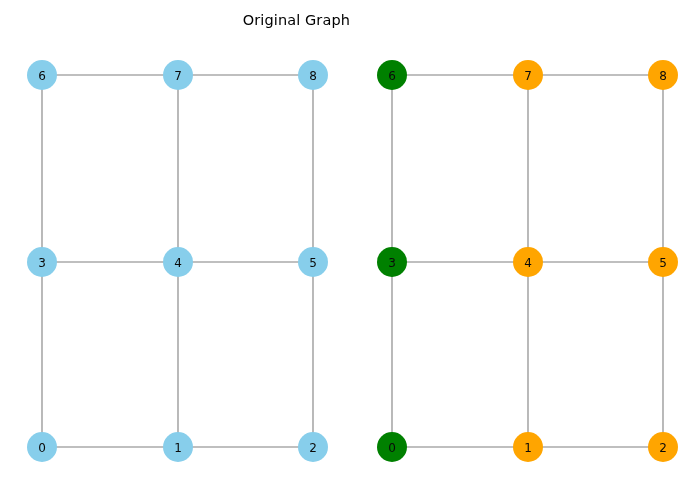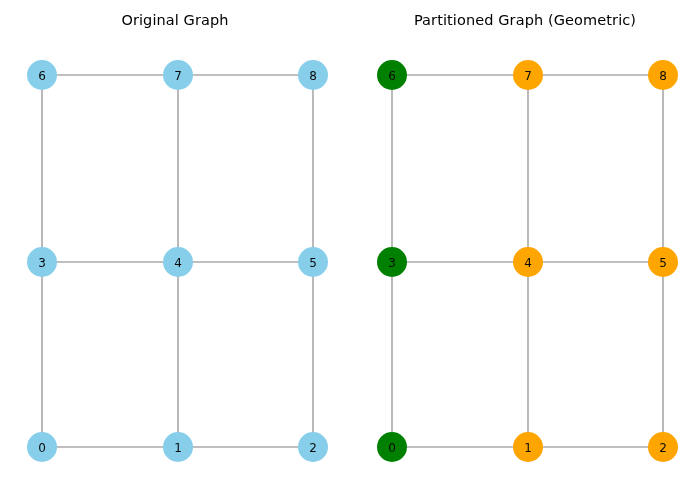--- a/index.html
+++ b/index.html
@@ -26,21 +26,21 @@
     height: 500px;
   }
   .panel-left  { left: 0; }
   .panel-right { left: 350px; }
 
   .panel-title {
     position: absolute;
     top: 12px;
     left: 0;
     width: 100%;
-    text-align: center;
+    text-align: right;
     font-size: 14.5px;
     color: #000000;
     font-family: "DejaVu Sans", "Liberation Sans", sans-serif;
     font-weight: 400;
     letter-spacing: 0.1px;
     white-space: nowrap;
   }
 
   .graph-svg {
     position: absolute;
@@ -122,21 +122,20 @@
           <text x="178" y="75.5" class="node-label" fill="#0a0a0a">7</text>
         </g>
         <g>
           <circle cx="313" cy="75" r="15" class="node-circle" fill="#87ceeb"></circle>
           <text x="313" y="75.5" class="node-label" fill="#0a0a0a">8</text>
         </g>
       </svg>
   </div>
 
   <div class="panel panel-right">
-    <div class="panel-title">Partitioned Graph (Geometric)</div>
     <svg class="graph-svg" viewBox="0 0 350 500">
         <line x1="42" y1="447" x2="178" y2="447" class="edge-line" stroke="#808080"></line>
         <line x1="178" y1="447" x2="313" y2="447" class="edge-line" stroke="#808080"></line>
         <line x1="42" y1="262" x2="178" y2="262" class="edge-line" stroke="#808080"></line>
         <line x1="178" y1="262" x2="313" y2="262" class="edge-line" stroke="#808080"></line>
         <line x1="42" y1="75" x2="178" y2="75" class="edge-line" stroke="#808080"></line>
         <line x1="178" y1="75" x2="313" y2="75" class="edge-line" stroke="#808080"></line>
         <line x1="42" y1="447" x2="42" y2="262" class="edge-line" stroke="#808080"></line>
         <line x1="42" y1="262" x2="42" y2="75" class="edge-line" stroke="#808080"></line>
         <line x1="178" y1="447" x2="178" y2="262" class="edge-line" stroke="#808080"></line>

